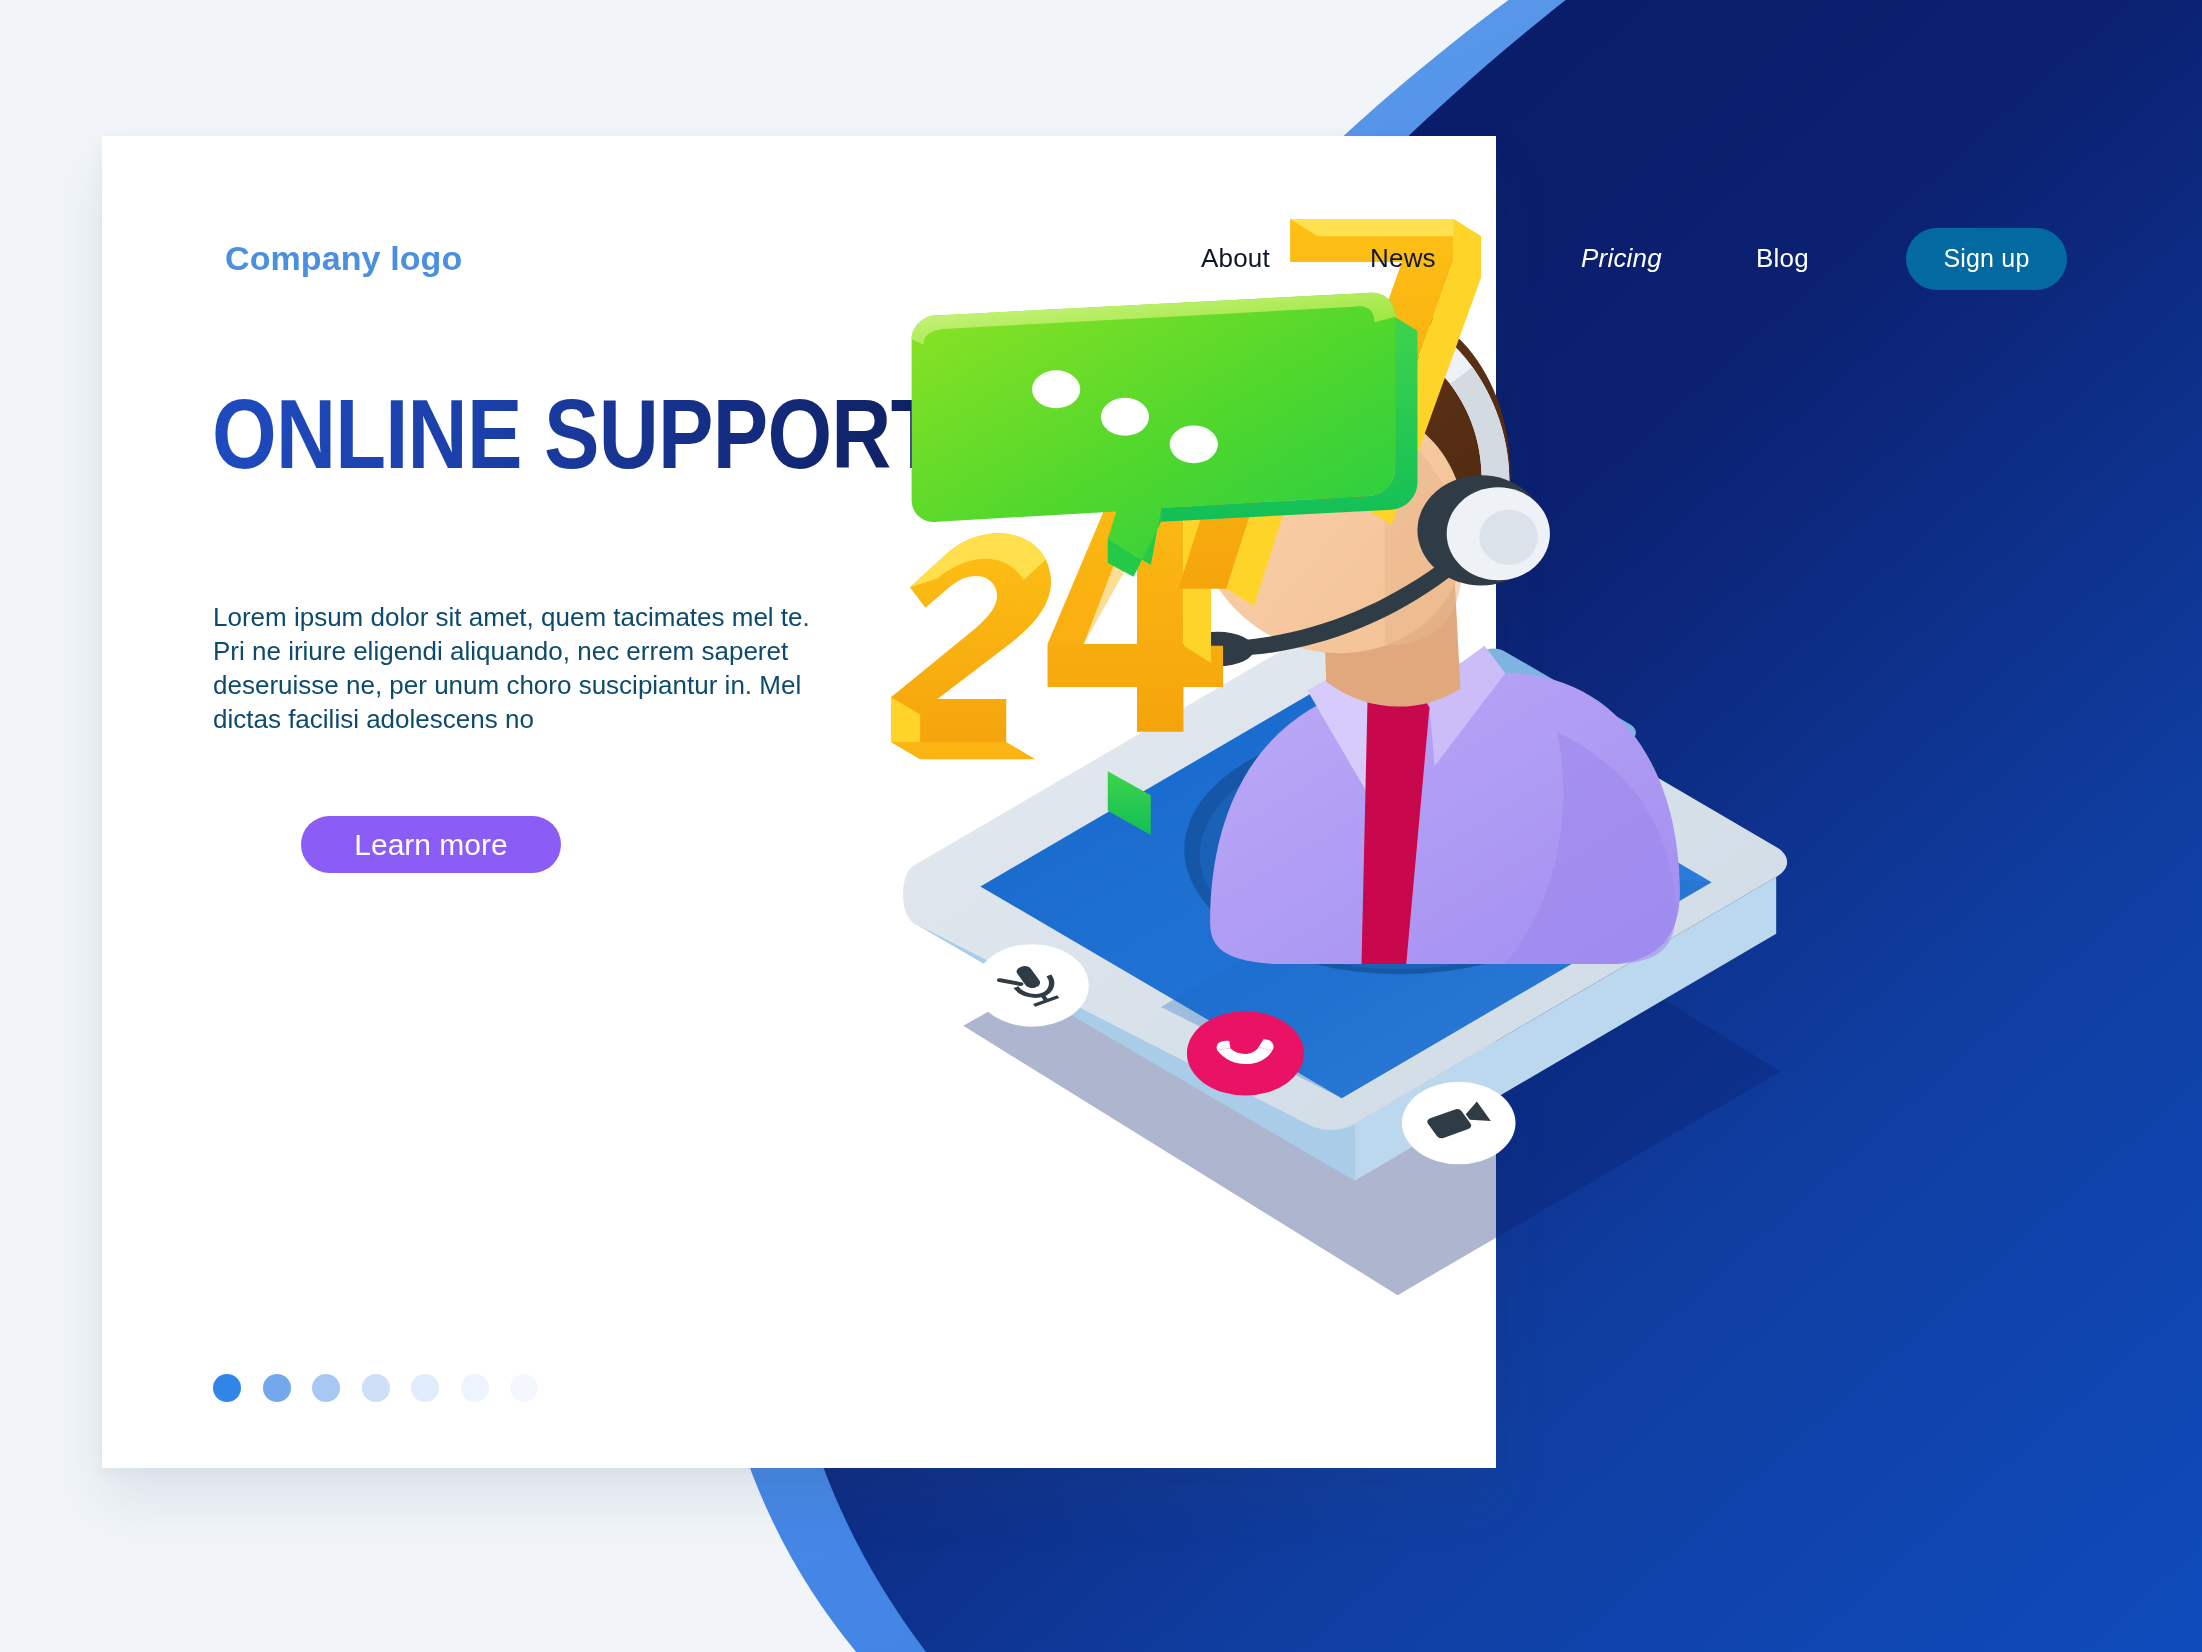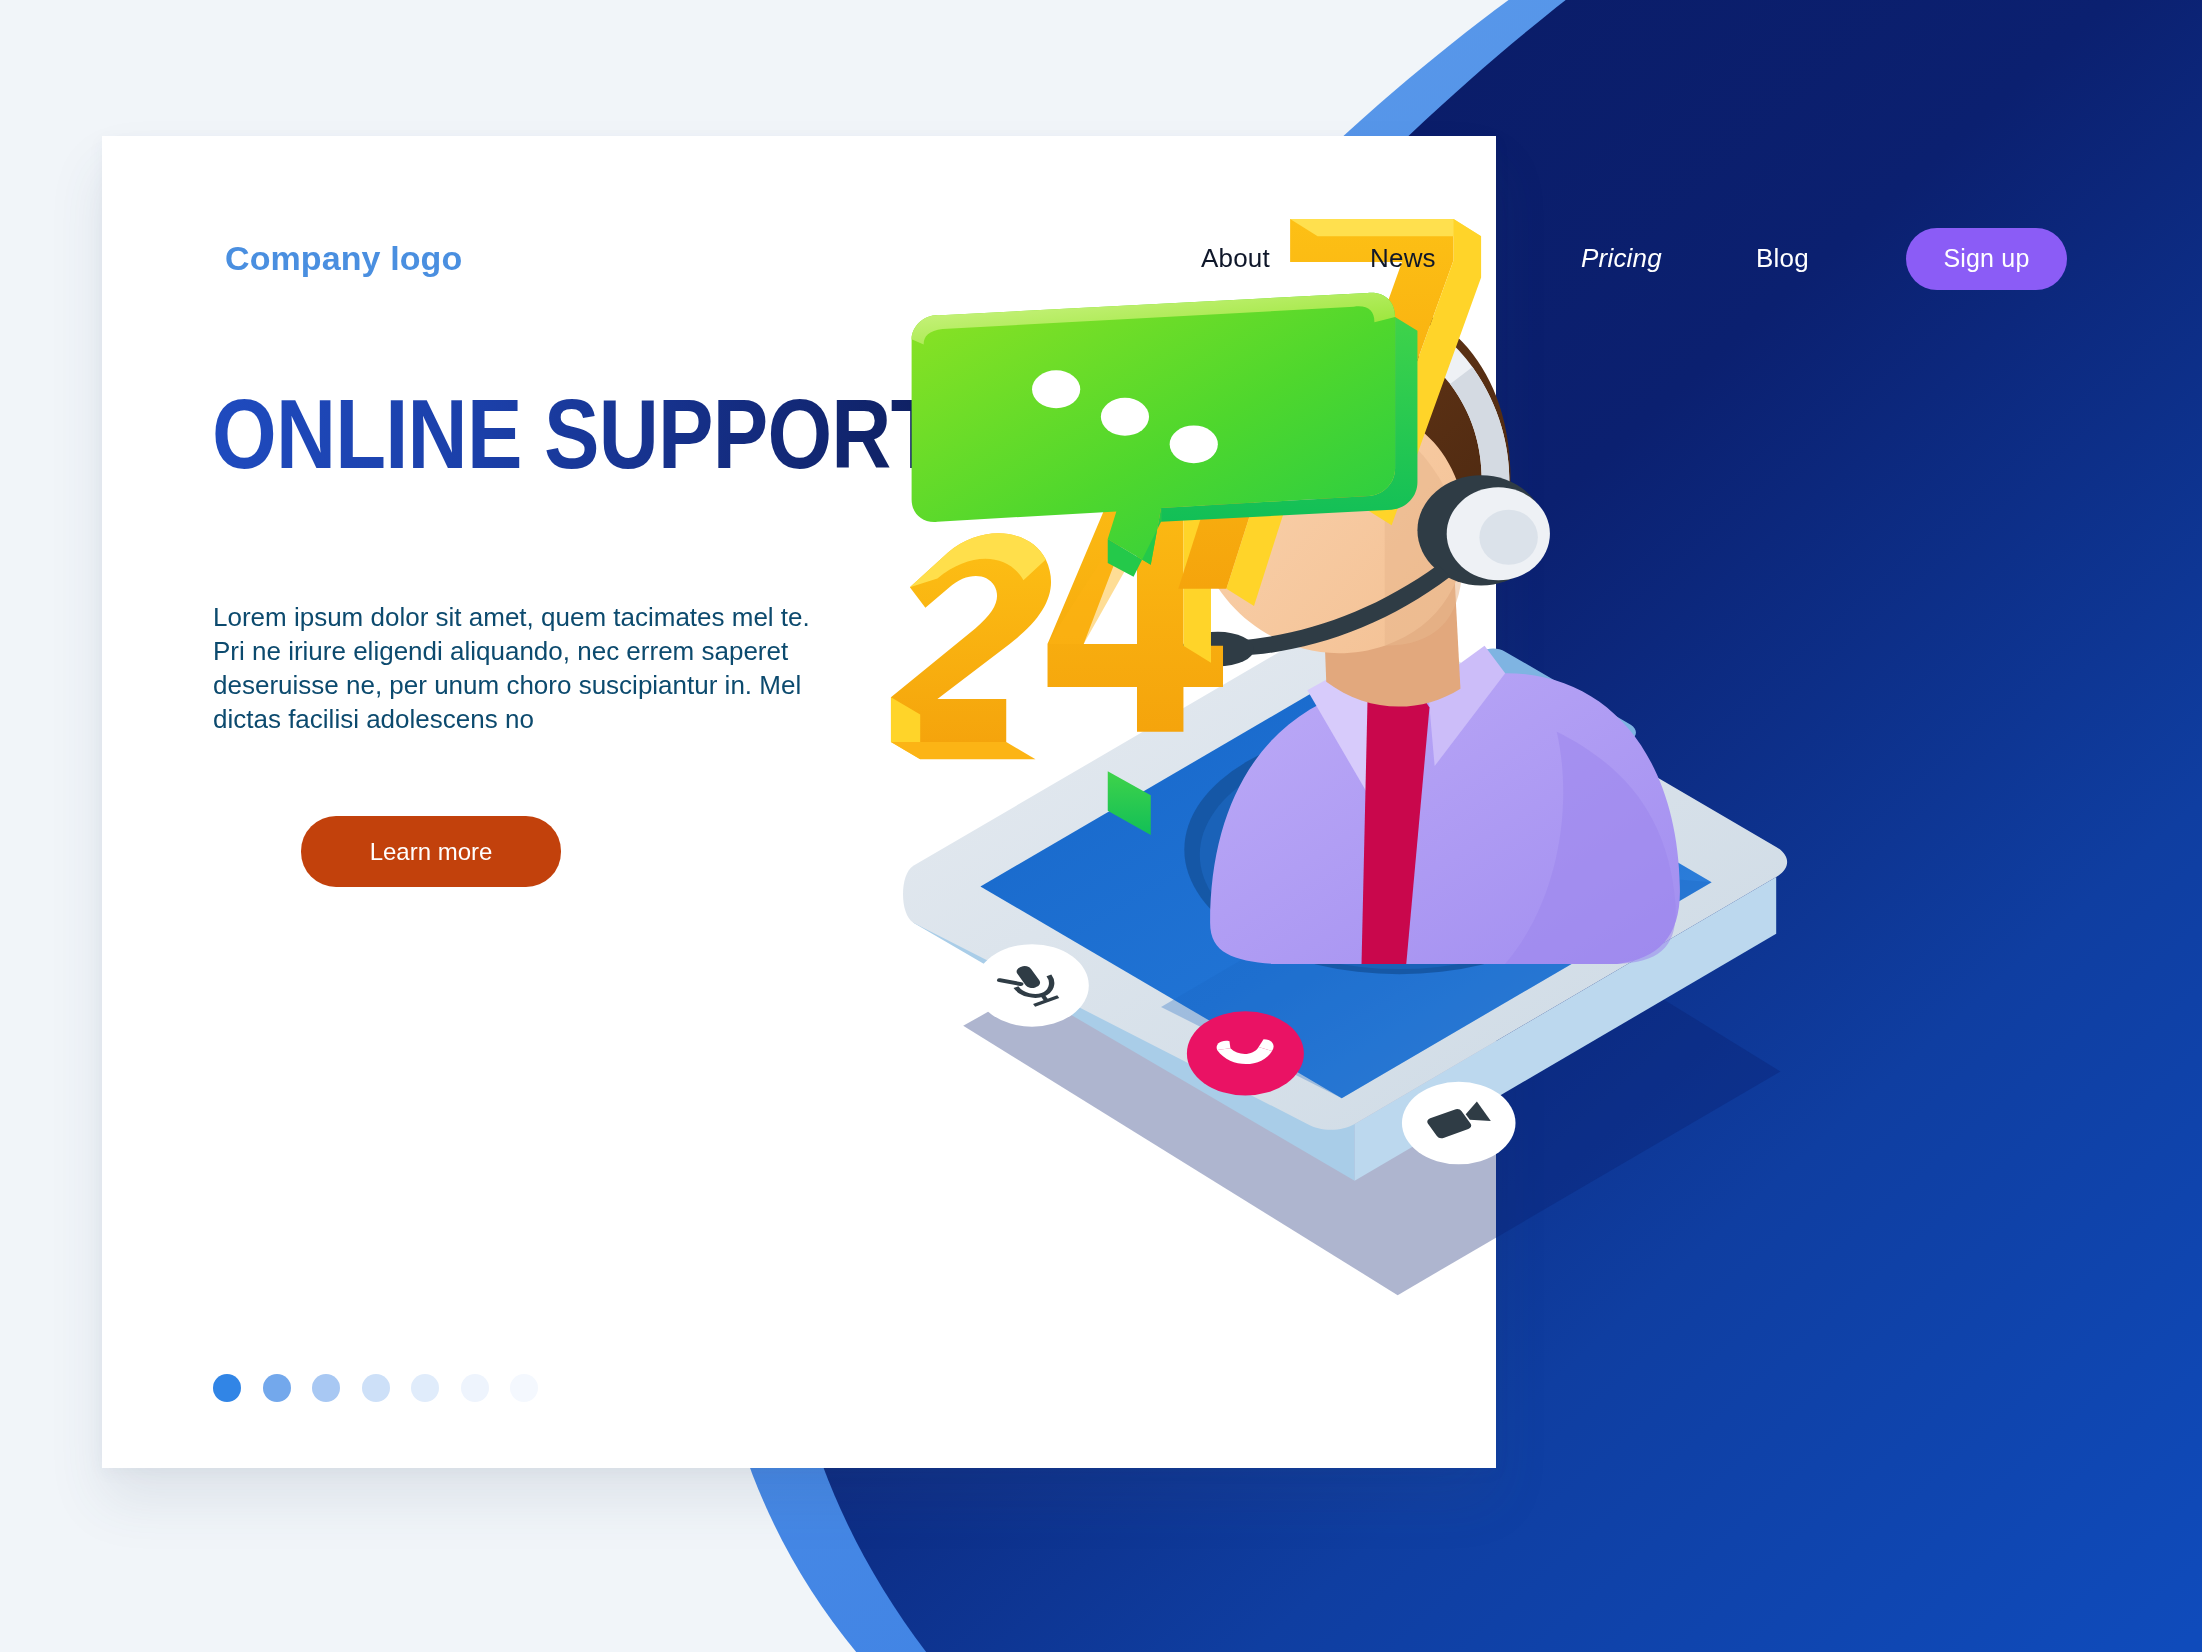--- a/index.html
+++ b/index.html
@@ -40,21 +40,21 @@
   }
   .nav-link.on-light { color:#0f172a; }
   .nav-link.on-dark  { color:#ffffff; }
   #nav-about   { left:1201px; }
   #nav-news    { left:1370px; }
   #nav-pricing { left:1581px;font-style:italic; }
   #nav-blog    { left:1756px; }
   #signup-btn {
     position:absolute; left:1906px; top:-4.3px;
     width:161px; height:62px; border-radius:31px;
-    background:#8b5cf6; border:none; cursor:pointer;
+    background:#0369a1; border:none; cursor:pointer;
     color:#ffffff; font-size:25px; font-family:"Liberation Sans", sans-serif;
     letter-spacing:0.2px;
   }
 
   
   #hero-title {
     position:absolute; z-index:20;
     left:212px; top:377px;
     font-size:99px; font-weight:bold;
     letter-spacing:-0.9px;
@@ -66,23 +66,23 @@
     white-space:nowrap;
   }
   #hero-paragraph {
     position:absolute; z-index:20;
     left:213px; top:600px; width:602px;
     font-size:26px; line-height:34px; color:#0c4a6e;
   }
   #learn-more-btn {
     position:absolute; z-index:20;
     left:301px; top:816px;
-    width:260px; height:71px; border-radius:35px;
-    background:#c2410c; border:none; cursor:pointer;
-    color:#ffffff; font-size:24px; font-family:"Liberation Sans", sans-serif;
+    width:260px; height:57px; border-radius:35px;
+    background:#8b5cf6; border:none; cursor:pointer;
+    color:#ffffff; font-size:30px; font-family:"Liberation Sans", sans-serif;
   }
 
   
   #pager { position:absolute; z-index:20; left:213px; top:1374px; display:flex; gap:21.5px; }
   .pager-dot { width:28px; height:28px; border-radius:50%; cursor:pointer; }
 
   
   #illustration {
     position:absolute; z-index:30;
     left:903px; top:284px; width:1299px; height:1205px;

